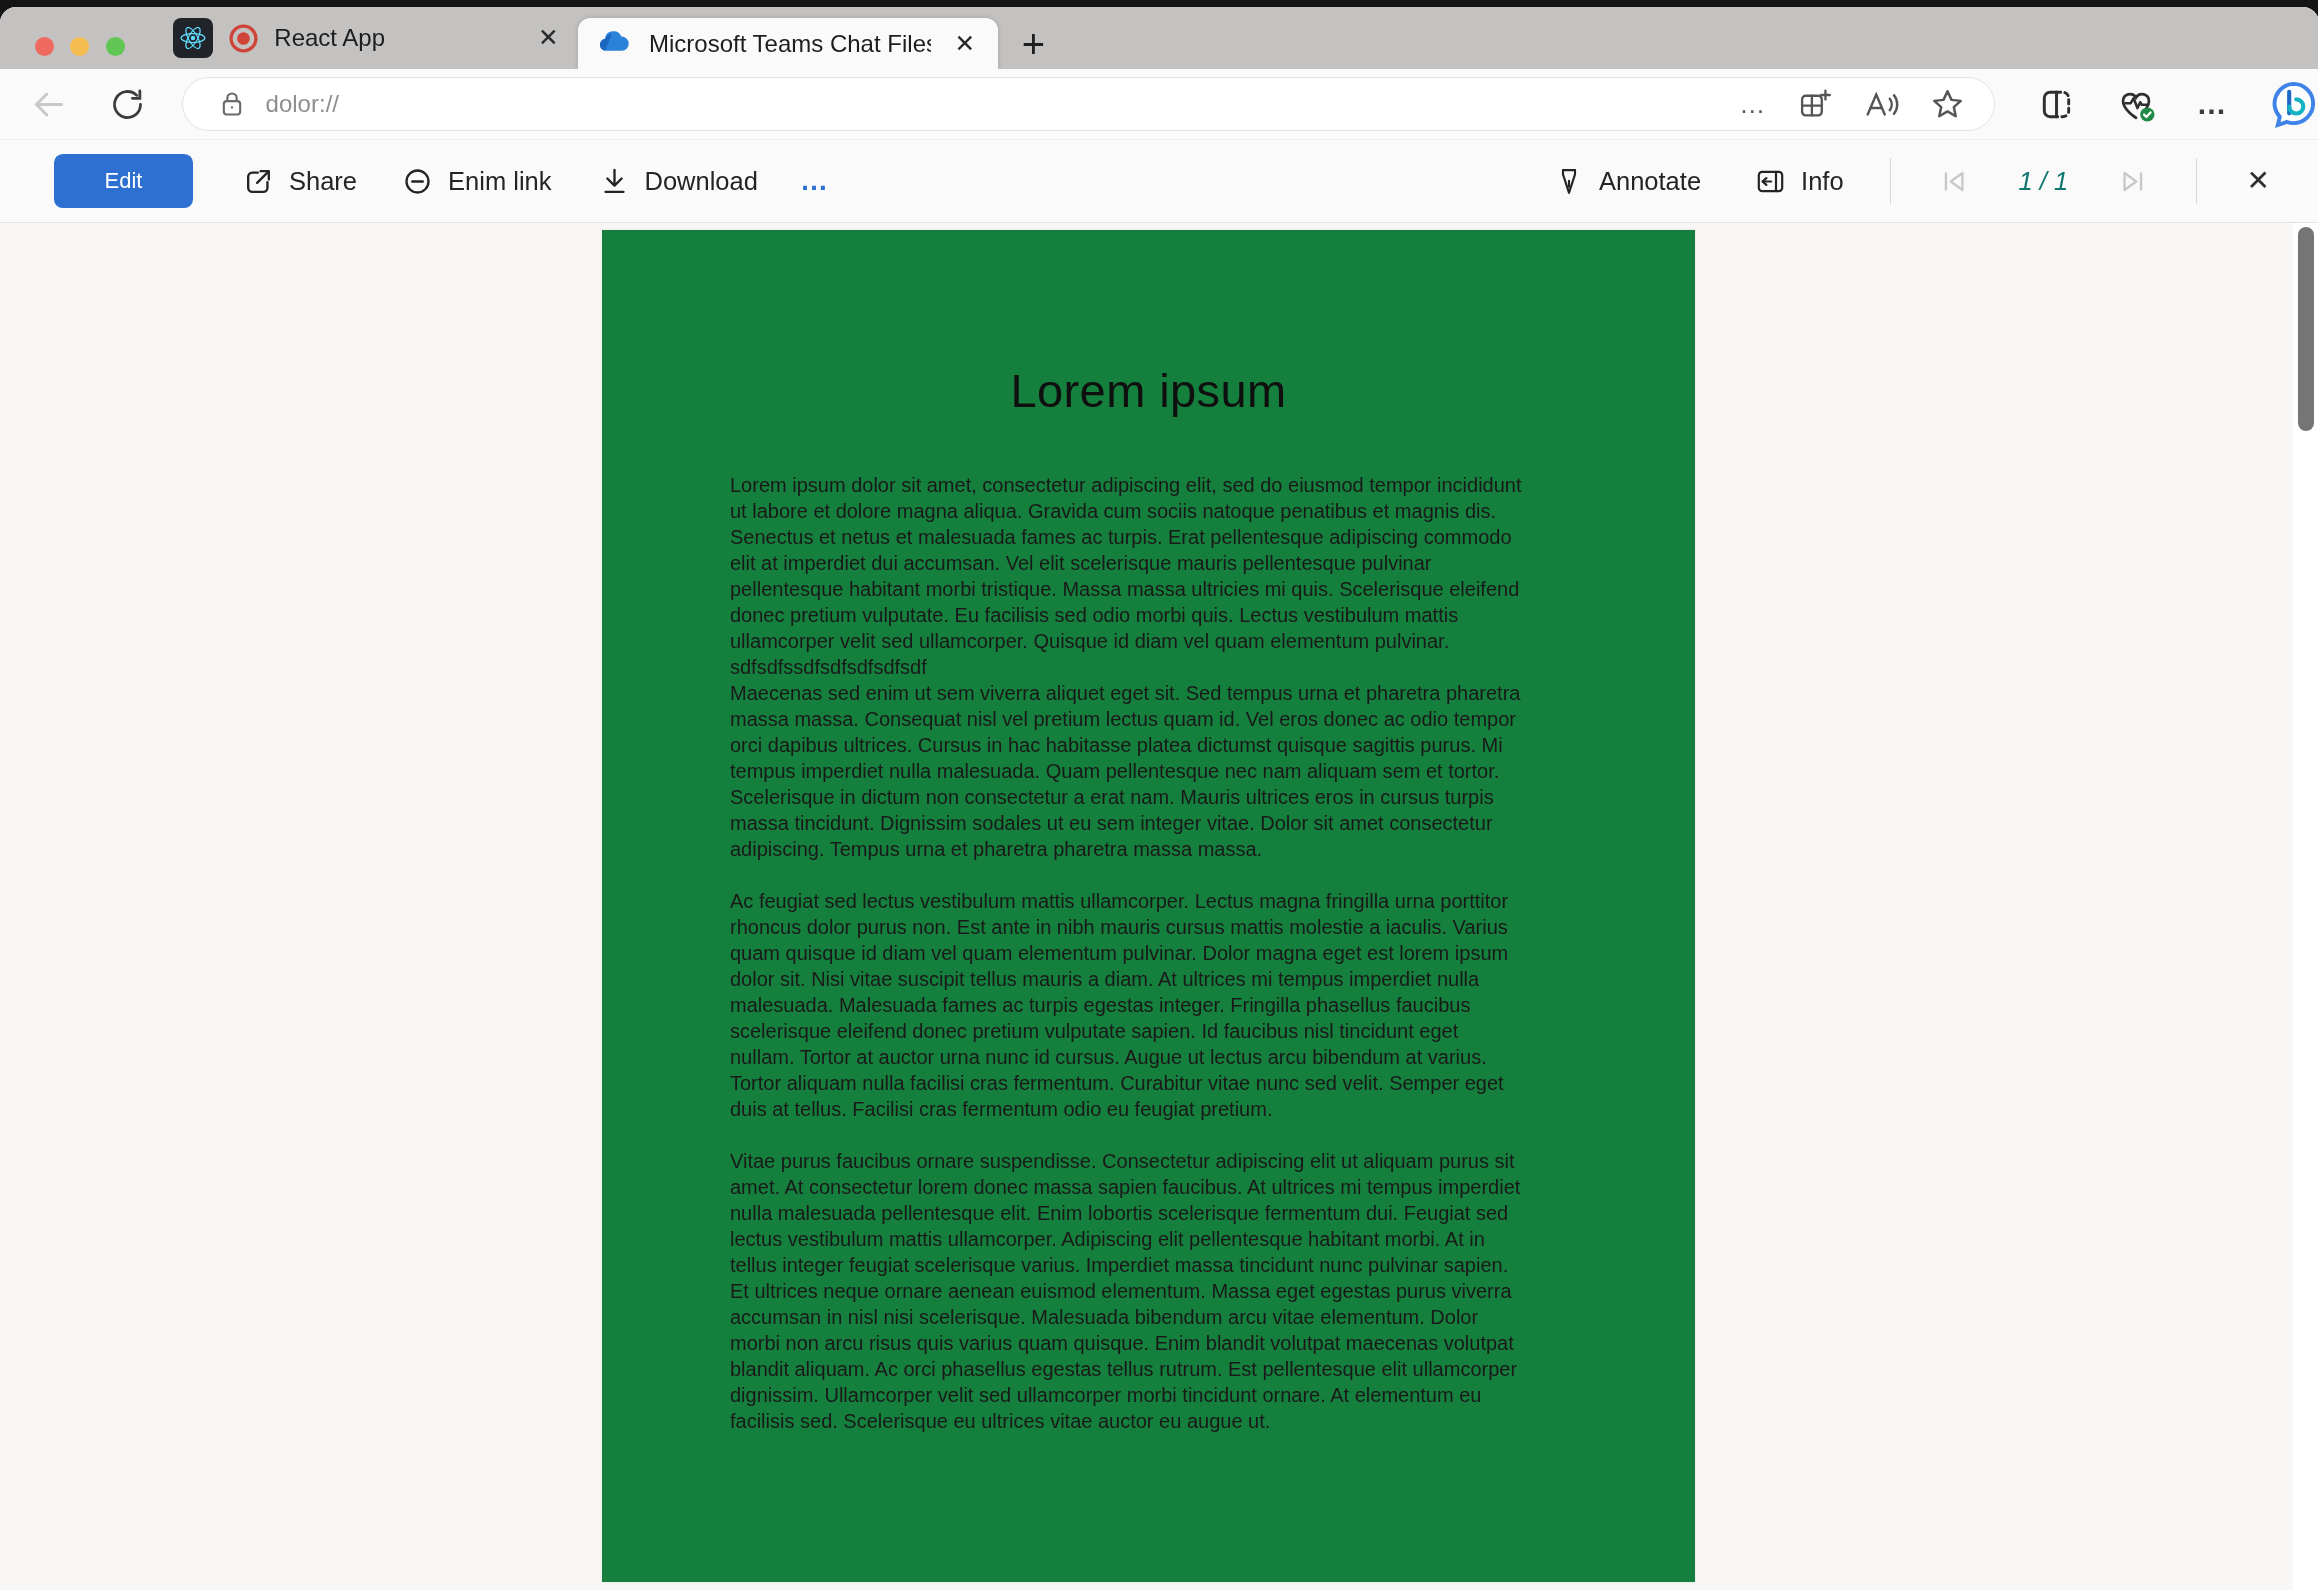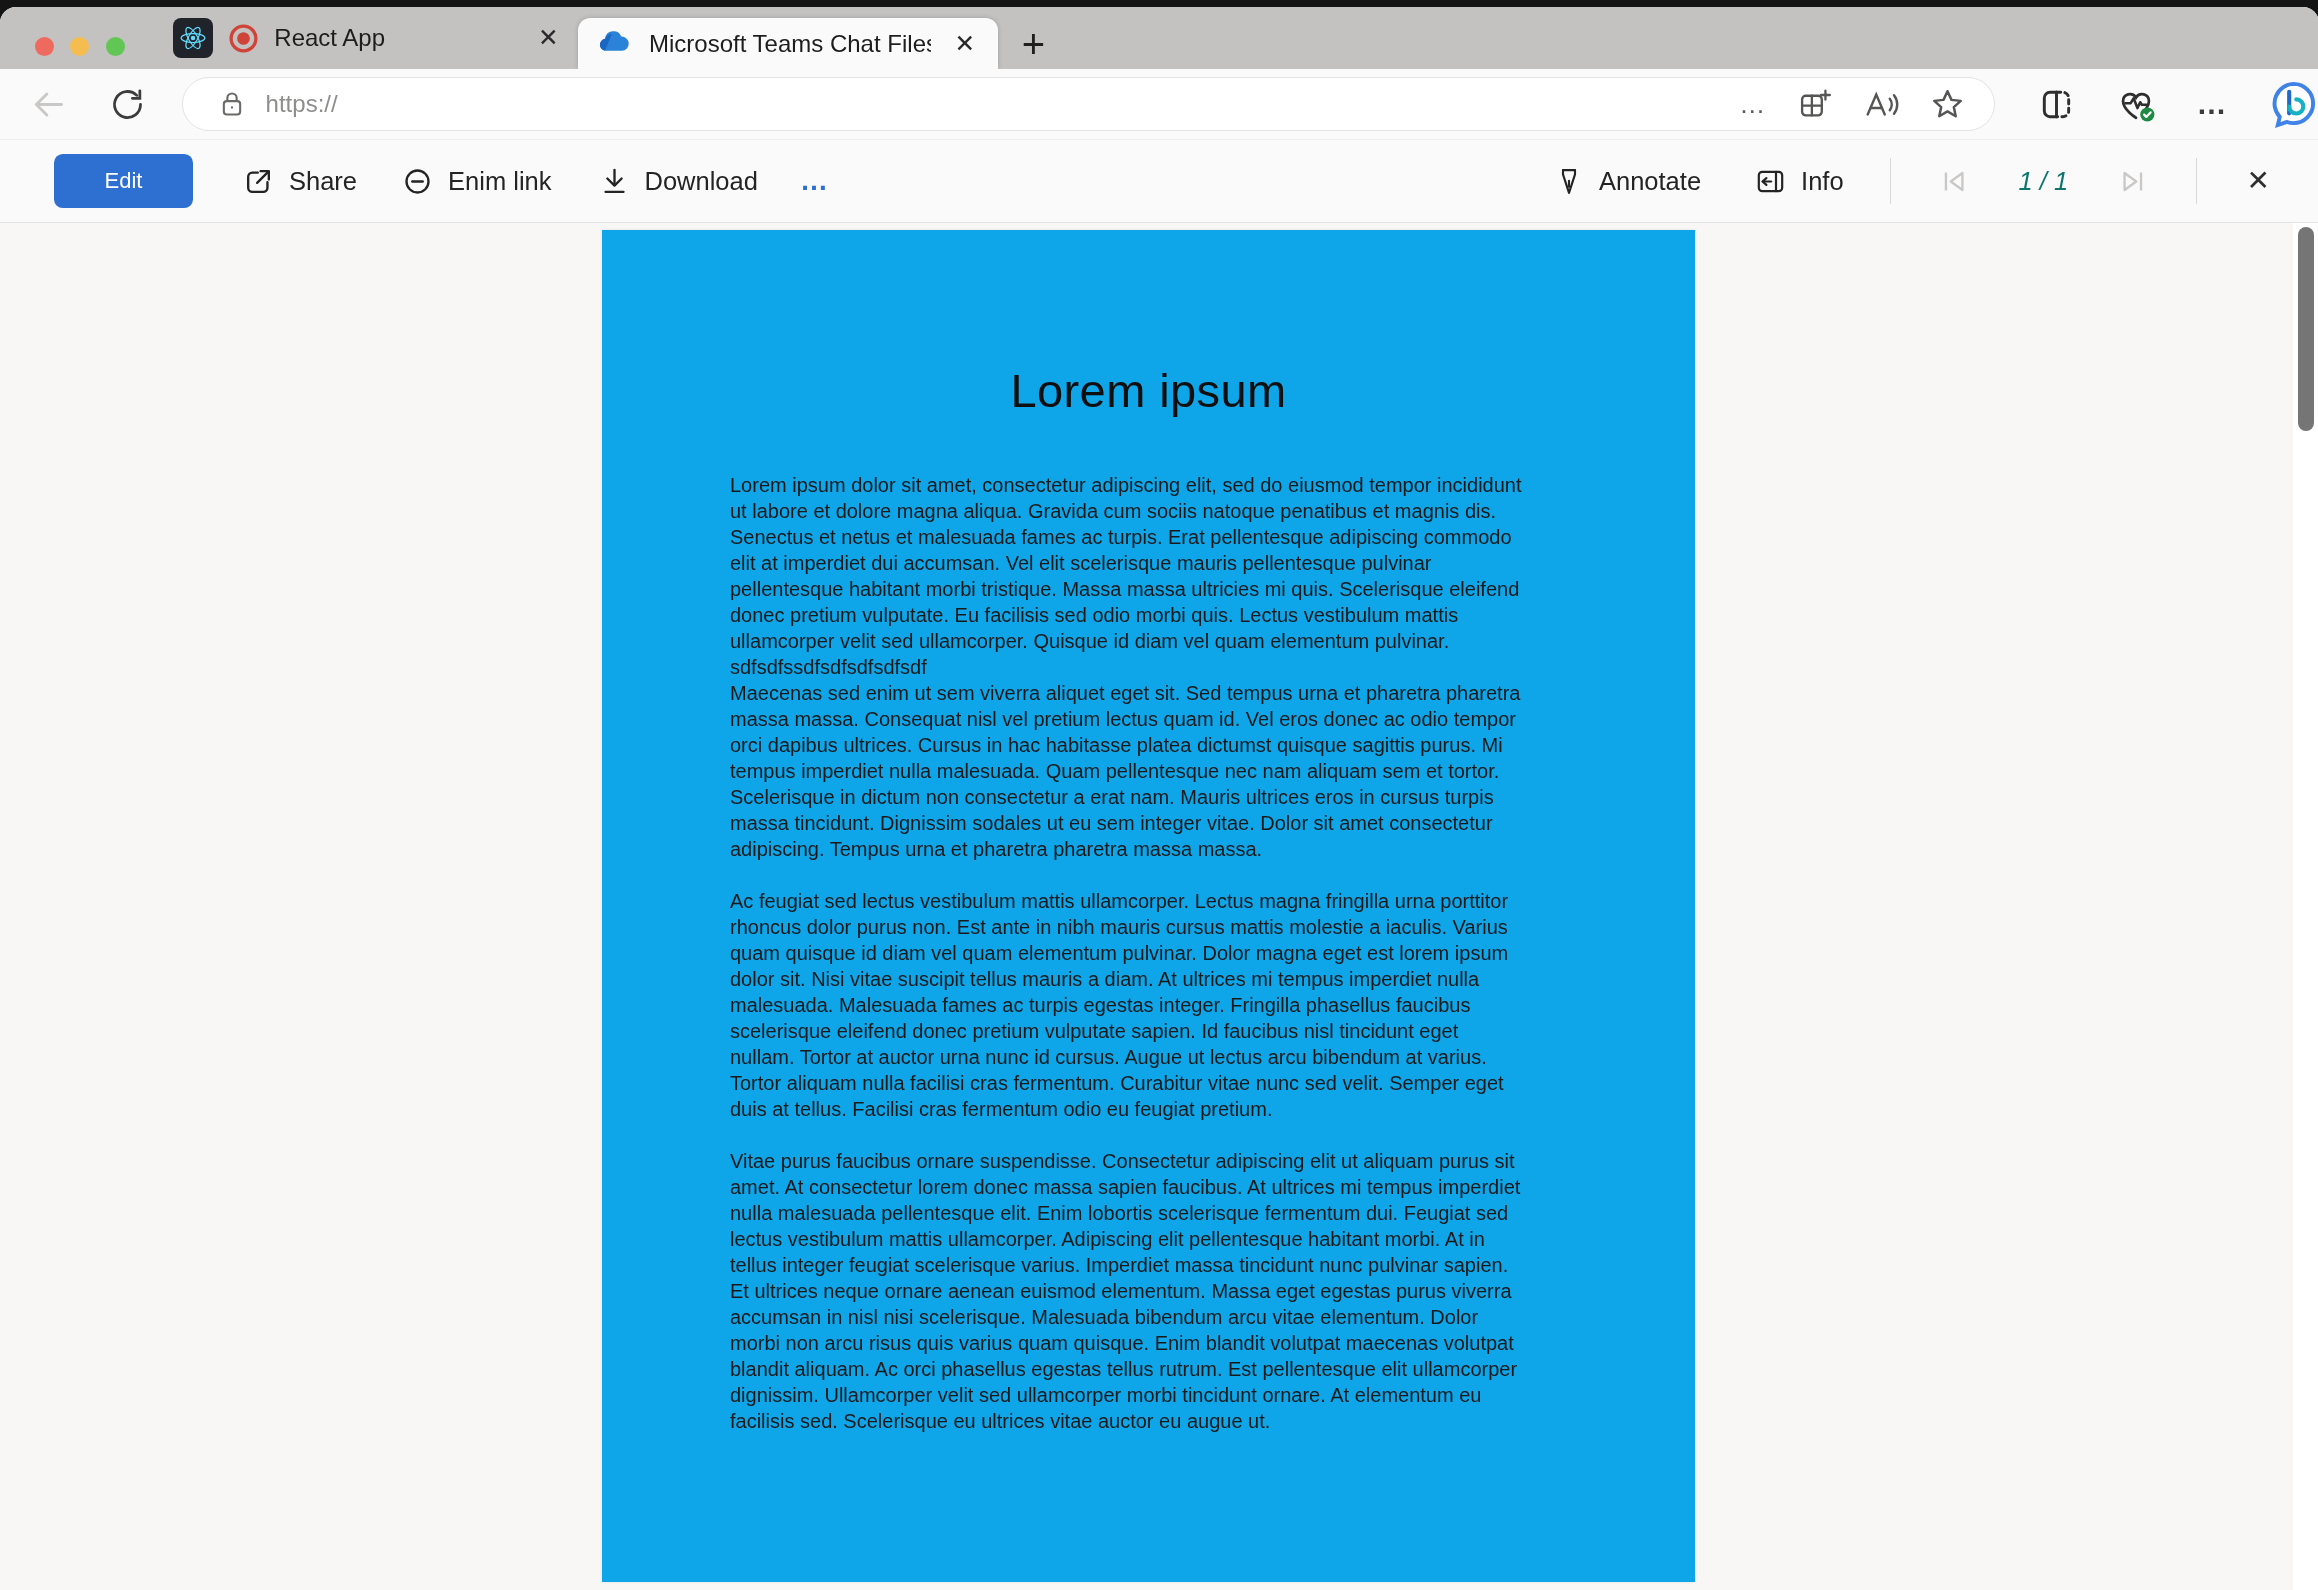--- a/index.html
+++ b/index.html
@@ -57,21 +57,21 @@
   .right-tools{position:absolute;right:0;top:0;height:100%;display:flex;align-items:center;}
   .tool.annotate{margin-right:0;}
   .tool.info{margin-left:53px;}
   .vsep{width:0.9px;height:46px;background:#d9d8d7;margin:0 46px;}
   .page-ind{font-size:25.5px;color:#0f766e;margin:12px 49px;font-style:italic;}
   .pg-btn{display:flex;align-items:center;}
   .x-close{font-size:28px;color:#2f2f2f;margin:0 49px 0 3.5px;line-height:1;}
 
   
   .content{position:relative;height:1368px;background:#f8f7f5;overflow:hidden;}
-  .page{position:absolute;left:602px;top:7px;width:1093px;height:1352px;background:#0ea5e9;
+  .page{position:absolute;left:602px;top:7px;width:1093px;height:1352px;background:#15803d;
         box-shadow:0 0 2.6px rgba(0,0,0,.10);box-sizing:border-box;padding:0 128px;}
   .doc-title{margin-top:134px;text-align:center;font-size:47px;line-height:54px;color:#0f0f0f;
              letter-spacing:0.4px;}
   .doc-body{margin-top:54px;}
   .doc-body p{margin:0 0 26px 0;font-size:20px;line-height:26px;color:#191919;
               white-space:pre-line;}
   .scroll-track{position:absolute;right:0;top:0;width:26px;height:100%;background:#ffffff;}
   .scroll-thumb{position:absolute;left:5.3px;top:4.4px;width:16px;height:204px;background:#757575;
                 border-radius:8px;}
 
@@ -136,21 +136,21 @@
       </span>
 
       <div class="addr">
         <span class="lock">
           <svg width="28" height="32" viewBox="0 0 24 26" fill="none" stroke="#6a6a69" stroke-width="1.8">
             <rect x="5" y="10.5" width="14" height="11.5" rx="2.5"></rect>
             <path d="M8 10.5V8a4 4 0 0 1 8 0v2.5"></path>
             <circle cx="12" cy="16" r="1" fill="#6a6a69" stroke="none"></circle>
           </svg>
         </span>
-        <span class="url">https://</span>
+        <span class="url">dolor://</span>
         <div class="addr-icons">
           <span class="ellipsis-sm">…</span>
           <span>
             <svg width="35" height="35" viewBox="0 0 24 24" fill="none" stroke="#555554" stroke-width="1.6" stroke-linecap="round">
               <rect x="3.5" y="6" width="13.5" height="13.5" rx="2.5"></rect>
               <path d="M10.2 6v13.5M3.5 12.8h13.5"></path>
               <path d="M19.5 2.5v6M16.5 5.5h6"></path>
             </svg>
           </span>
           <span>

